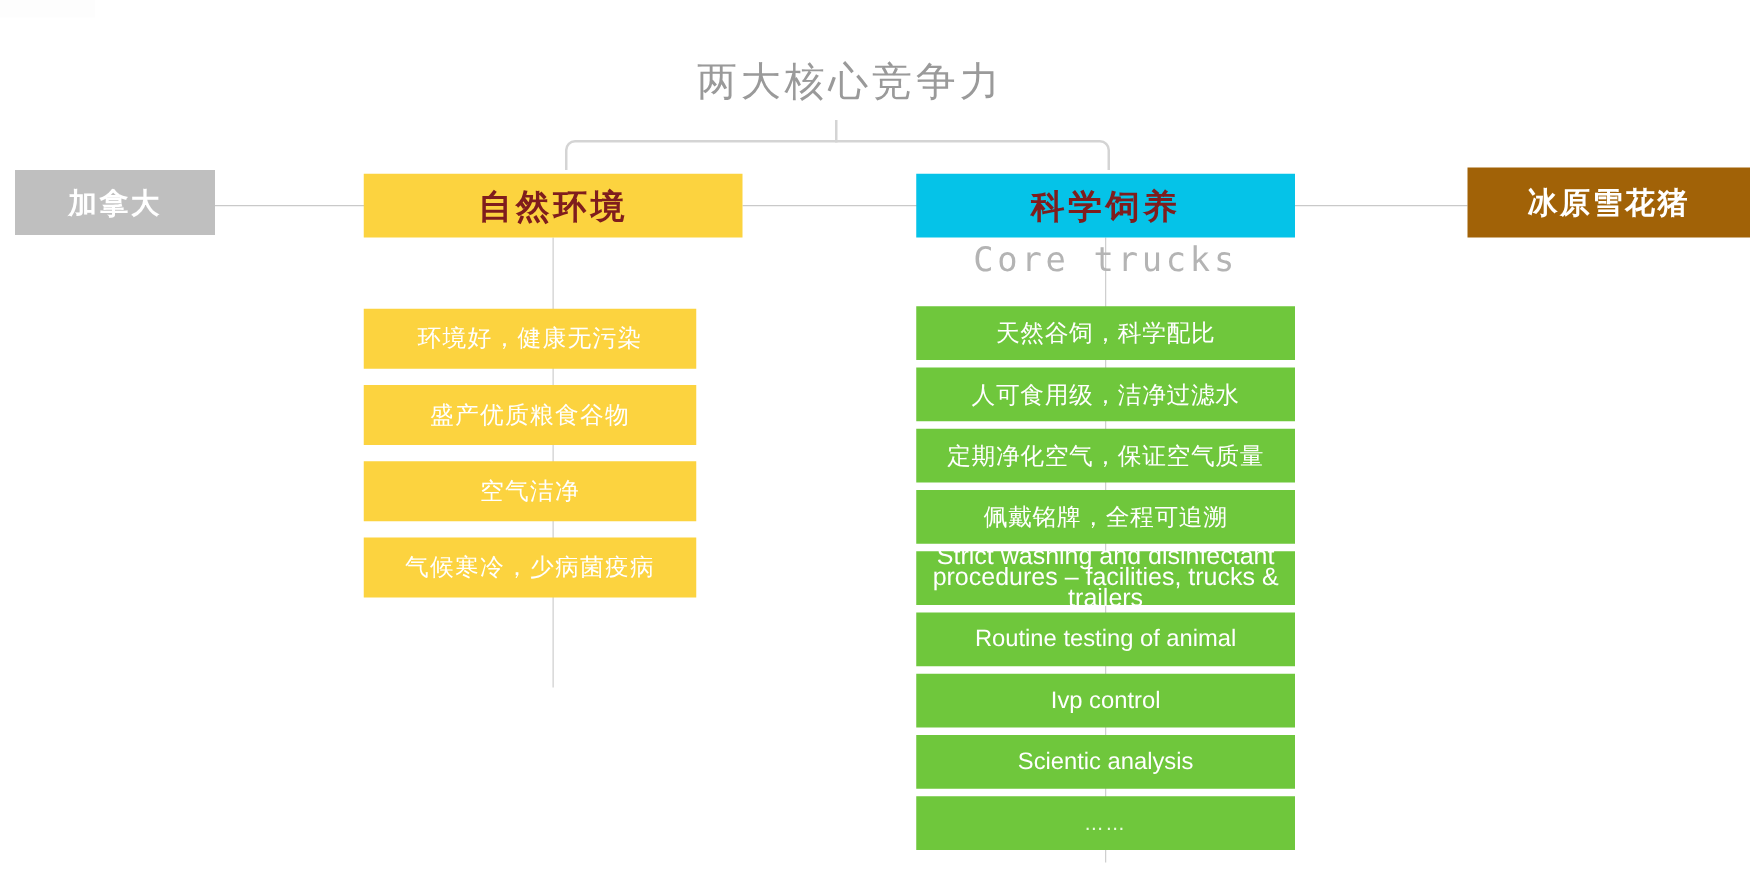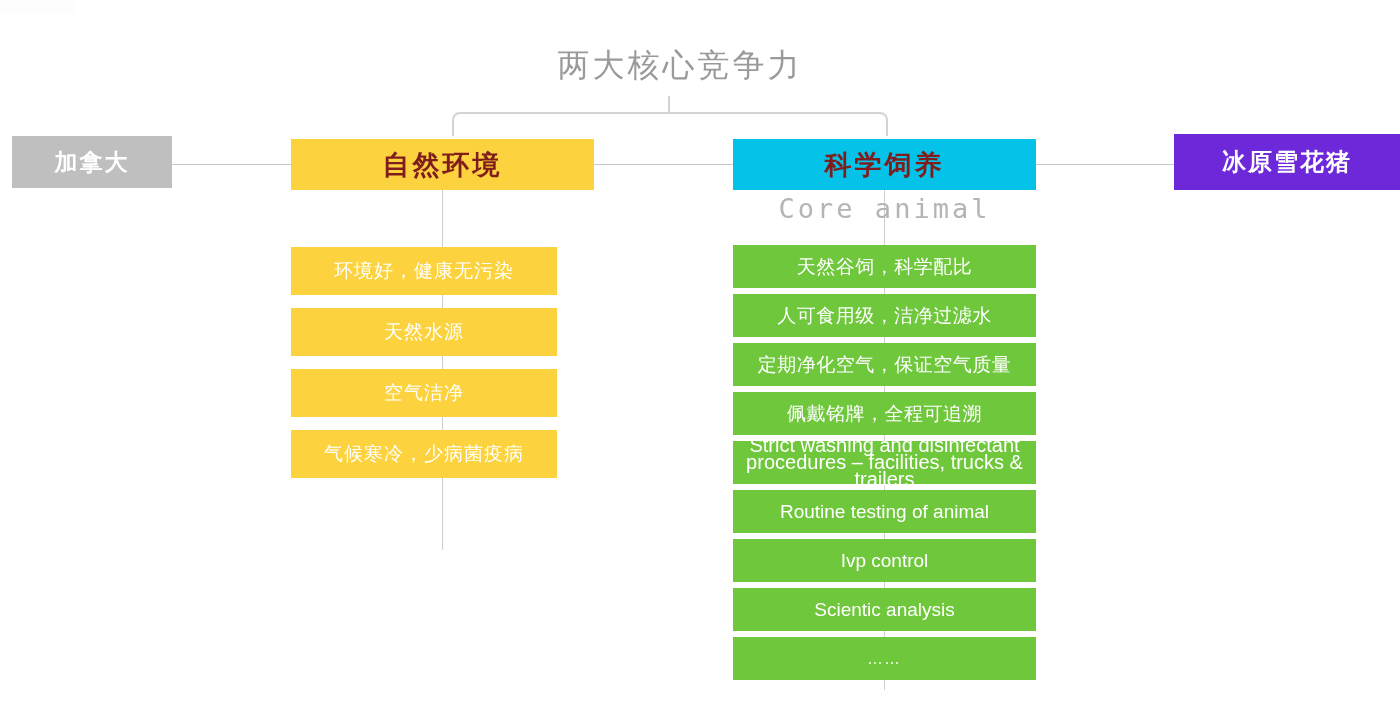--- a/index.html
+++ b/index.html
@@ -110,21 +110,21 @@
   }
   .chip-origin {
     left: 12px; top: 136px;
     width: 160px; height: 52px;
     background: #bfbfbf;
     font-size: 23px;
   }
   .chip-product {
     left: 1174px; top: 134px;
     width: 226px; height: 56px;
-    background: #6d28d9;
+    background: #a16207;
     font-size: 24px;
   }
 
   
   .pillar-head {
     position: absolute;
     display: flex;
     align-items: center;
     justify-content: center;
     color: #7f1d1d;
@@ -231,25 +231,25 @@
   <div class="vline vline-green"></div>
 
   <div class="chip chip-origin">加拿大</div>
 
   <div class="chip chip-product">冰原雪花猪</div>
 
   <div class="pillar-head head-yellow">自然环境</div>
 
   <div class="pillar-head head-cyan">科学饲养</div>
 
-  <div class="core-value">Core animal</div>
+  <div class="core-value">Core trucks</div>
 
   <div class="col col-yellow">
     <div class="item">环境好，健康无污染</div>
-    <div class="item">天然水源</div>
+    <div class="item">盛产优质粮食谷物</div>
     <div class="item">空气洁净</div>
     <div class="item">气候寒冷，少病菌疫病</div>
   </div>
 
   <div class="col col-green">
     <div class="item">天然谷饲，科学配比</div>
     <div class="item">人可食用级，洁净过滤水</div>
     <div class="item">定期净化空气，保证空气质量</div>
     <div class="item">佩戴铭牌，全程可追溯</div>
     <div class="item is-small">Strict washing and disinfectant procedures – facilities, trucks &amp; trailers</div>

